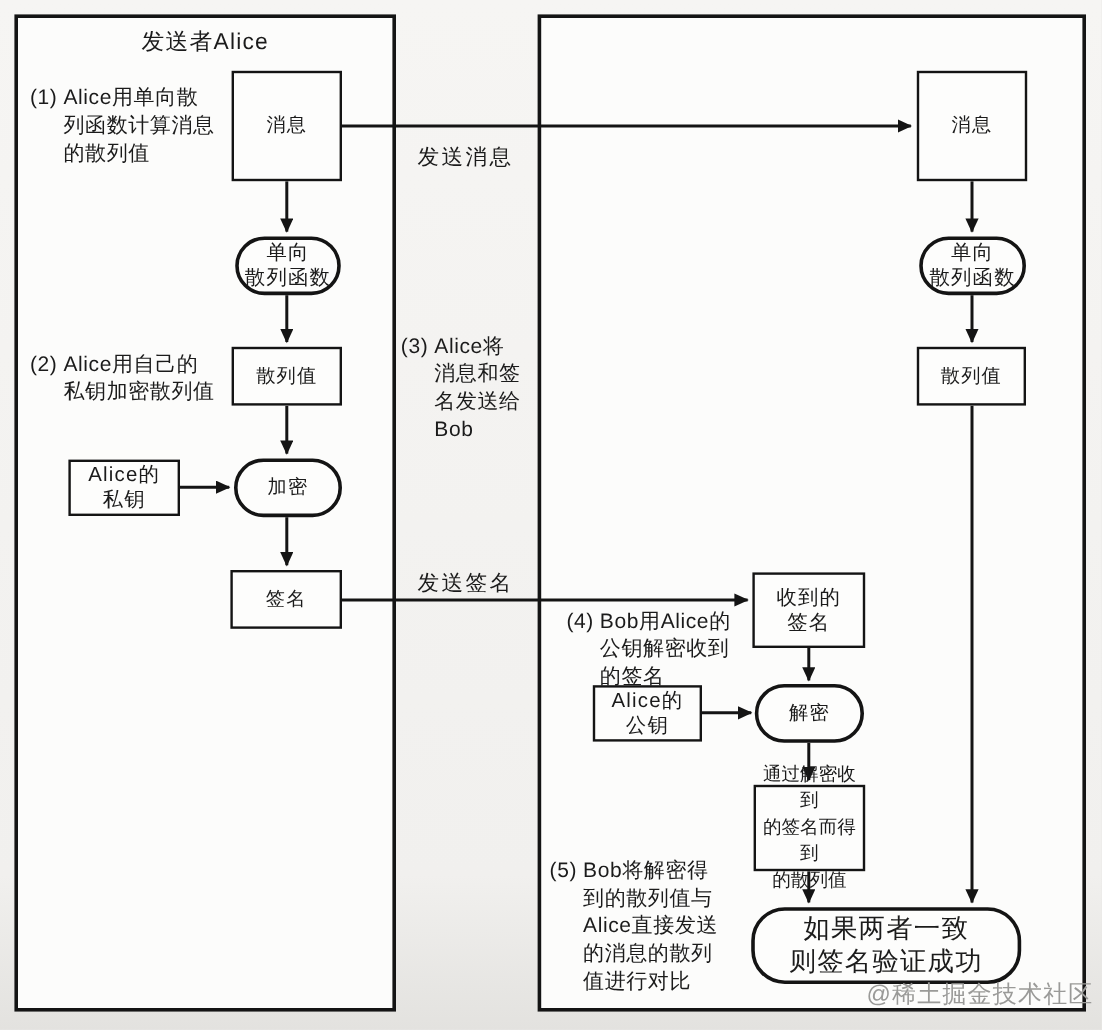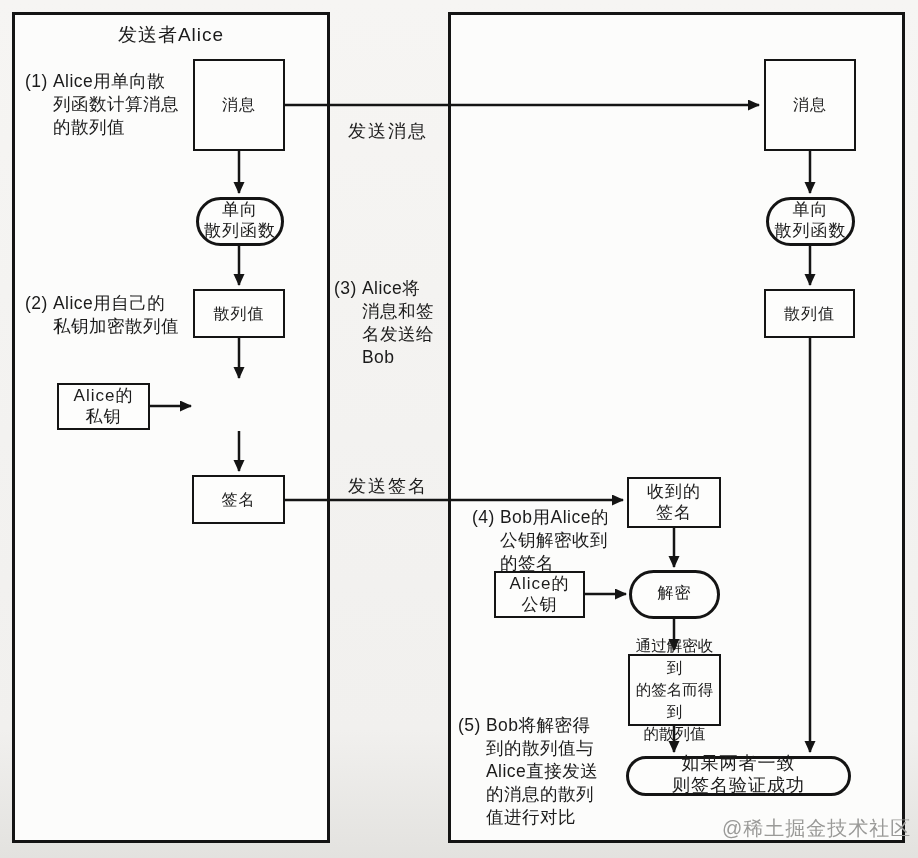--- a/index.html
+++ b/index.html
@@ -31,21 +31,21 @@
     position:absolute;
     box-sizing:border-box;
     background:#fdfdfc;
     border:2.5px solid #141414;
     display:flex;align-items:center;justify-content:center;
     text-align:center;
     font-size:16px;line-height:1.22;
     white-space:pre-line;
     letter-spacing:1px;
   }
-  .stadium{border-radius:28px;border-width:3px;font-family:Liberation Mono, monospace;}
+  .stadium{border-radius:28px;border-width:3px;}
   .small-text{font-size:15.5px;line-height:1.42;letter-spacing:0;}
   .note{
     position:absolute;
     display:flex;
     align-items:flex-start;
     font-size:17.5px;
     line-height:23px;
     letter-spacing:0.5px;
   }
   .note .prefix{margin-right:5px;white-space:nowrap;}
@@ -97,20 +97,21 @@
   </svg>
 
   <div class="panel-title" style="left:12px;top:22px;width:318px;">发送者Alice</div>
 
   <div class="node" style="left:193px;top:59px;width:92px;height:92px;">消息</div>
   <div class="node stadium" style="left:196px;top:197px;width:88px;height:49px;font-size:17px;">单向
 散列函数</div>
   <div class="node" style="left:193px;top:289px;width:92px;height:49px;">散列值</div>
   <div class="node" style="left:57px;top:383px;width:93px;height:47px;font-size:17px;">Alice的
 私钥</div>
+  <div class="node stadium" style="left:195px;top:382px;width:90px;height:49px;">加密</div>
   <div class="node" style="left:192px;top:475px;width:93px;height:49px;">签名</div>
 
   <div class="note" style="left:25px;top:70px;width:165px;">
     <span class="prefix">(1)</span>
     <span class="body">Alice用单向散
 列函数计算消息
 的散列值</span>
   </div>
   <div class="note" style="left:25px;top:292px;width:165px;">
     <span class="prefix">(2)</span>
@@ -125,29 +126,29 @@
     <span class="body">Alice将
 消息和签
 名发送给
 Bob</span>
   </div>
 
   <div class="node" style="left:764px;top:59px;width:92px;height:92px;">消息</div>
   <div class="node stadium" style="left:766px;top:197px;width:89px;height:49px;font-size:17px;">单向
 散列函数</div>
   <div class="node" style="left:764px;top:289px;width:91px;height:49px;">散列值</div>
-  <div class="node" style="left:627px;top:477px;width:94px;height:51px;font-size:17px;">收到的
+  <div class="node" style="left:627px;top:477px;width:94px;height:63px;font-size:17px;">收到的
 签名</div>
   <div class="node" style="left:494px;top:571px;width:91px;height:47px;font-size:17px;">Alice的
 公钥</div>
   <div class="node stadium" style="left:629px;top:570px;width:91px;height:49px;">解密</div>
   <div class="node small-text" style="left:628px;top:654px;width:93px;height:72px;">通过解密收到
 的签名而得到
 的散列值</div>
-  <div class="node stadium" style="left:626px;top:756px;width:225px;height:40px;font-size:18px;">如果两者一致
+  <div class="node stadium" style="left:626px;top:756px;width:225px;height:64px;font-size:22px;">如果两者一致
 则签名验证成功</div>
 
   <div class="note" style="left:472px;top:506px;width:150px;">
     <span class="prefix">(4)</span>
     <span class="body">Bob用Alice的
 公钥解密收到
 的签名</span>
   </div>
   <div class="note" style="left:458px;top:714px;width:160px;">
     <span class="prefix">(5)</span>

